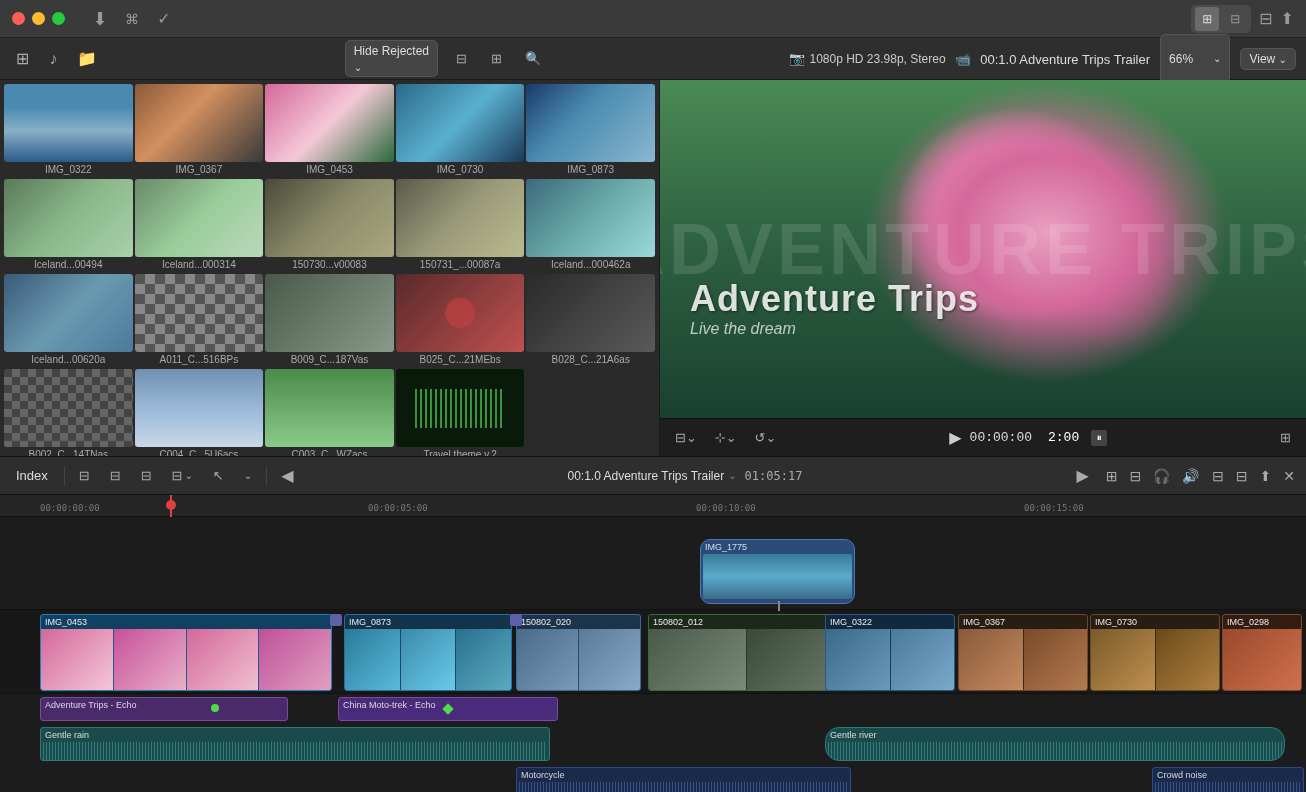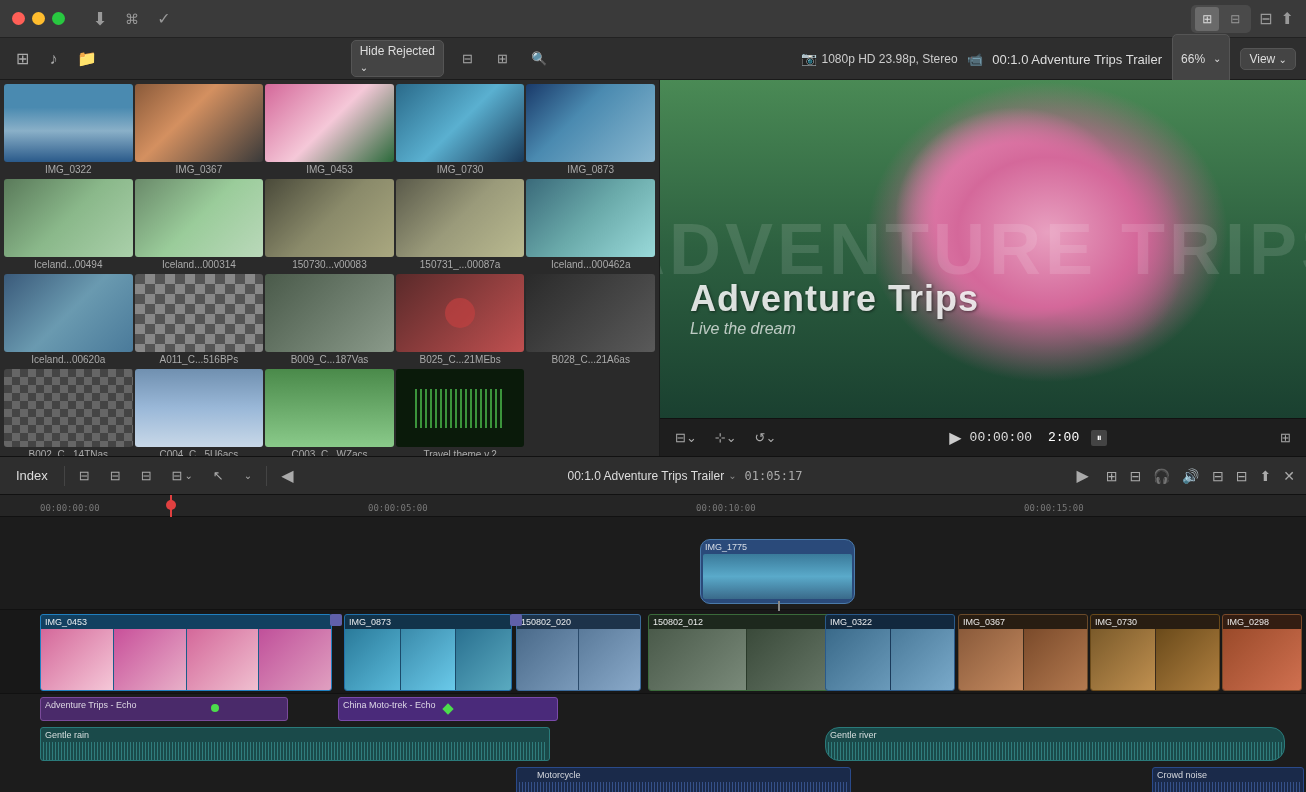--- a/index.html
+++ b/index.html
@@ -93,21 +93,21 @@
       color: #ddd;
       font-size: 13px;
     }
     .zoom-level {
       background: #444;
       border: 1px solid #555;
       border-radius: 5px;
       color: #ddd;
       font-size: 12px;
       padding: 17px 8px;
-      display: flex; align-items: center; gap: 8px;
+      display: flex; align-items: center; gap: 20px;
     }
     .view-btn {
       background: #444;
       border: 1px solid #555;
       border-radius: 5px;
       color: #ddd;
       font-size: 12px;
       padding: 3px 8px;
     }
 
@@ -719,21 +719,21 @@
 
         <div style="position:absolute; left:825px; width:460px; height:34px; background:#1a4a4a; border:1px solid #2a7a7a; border-radius:14px; overflow:hidden;">
           <div style="font-size:9px; color:rgba(255,255,255,0.8); padding:2px 4px;">Gentle river</div>
           <div style="height:18px; background: repeating-linear-gradient(90deg, rgba(80,200,200,0.3) 0px, rgba(80,200,200,0.5) 1px, transparent 1px, transparent 3px); margin: 0 2px;"></div>
         </div>
       </div>
 
       <div style="position:absolute; top:250px; left:0; right:0; height:38px;">
 
         <div style="position:absolute; left:516px; width:335px; height:34px; background:#1a2a4a; border:1px solid #2a4a8a; border-radius:3px; overflow:hidden;">
-          <div style="font-size:9px; color:rgba(255,255,255,0.8); padding:2px 20px;">Motorcycle</div>
+          <div style="font-size:9px; color:rgba(255,255,255,0.8); padding:2px 4px;">Motorcycle</div>
           <div style="height:18px; background: repeating-linear-gradient(90deg, rgba(80,120,200,0.4) 0px, rgba(80,120,200,0.6) 1px, transparent 1px, transparent 3px); margin: 0 2px;"></div>
         </div>
 
         <div style="position:absolute; left:1152px; width:152px; height:34px; background:#1a2a4a; border:1px solid #2a4a8a; border-radius:3px; overflow:hidden;">
           <div style="font-size:9px; color:rgba(255,255,255,0.8); padding:2px 4px;">Crowd noise</div>
           <div style="height:18px; background: repeating-linear-gradient(90deg, rgba(80,120,200,0.4) 0px, rgba(80,120,200,0.6) 1px, transparent 1px, transparent 3px); margin: 0 2px;"></div>
         </div>
       </div>
 
     </div>

